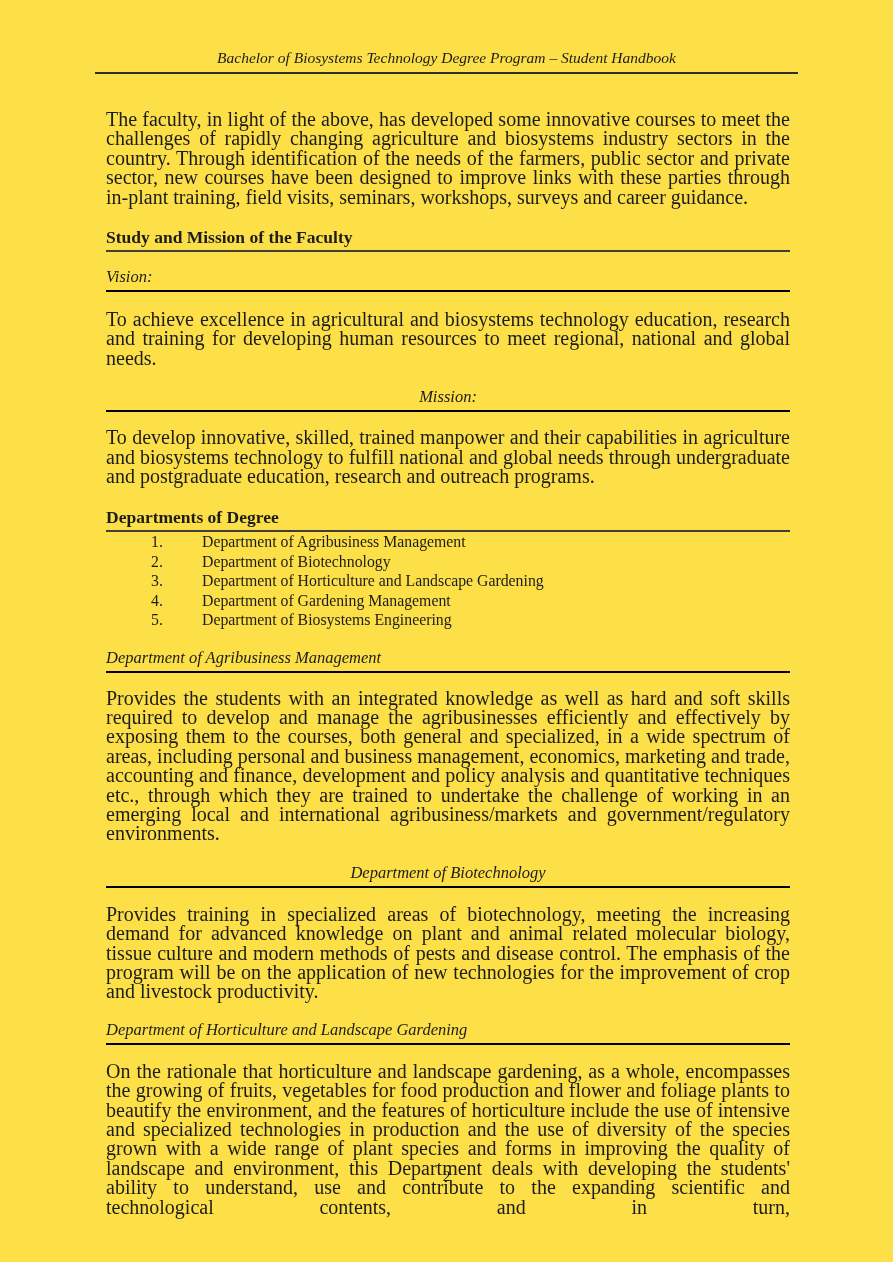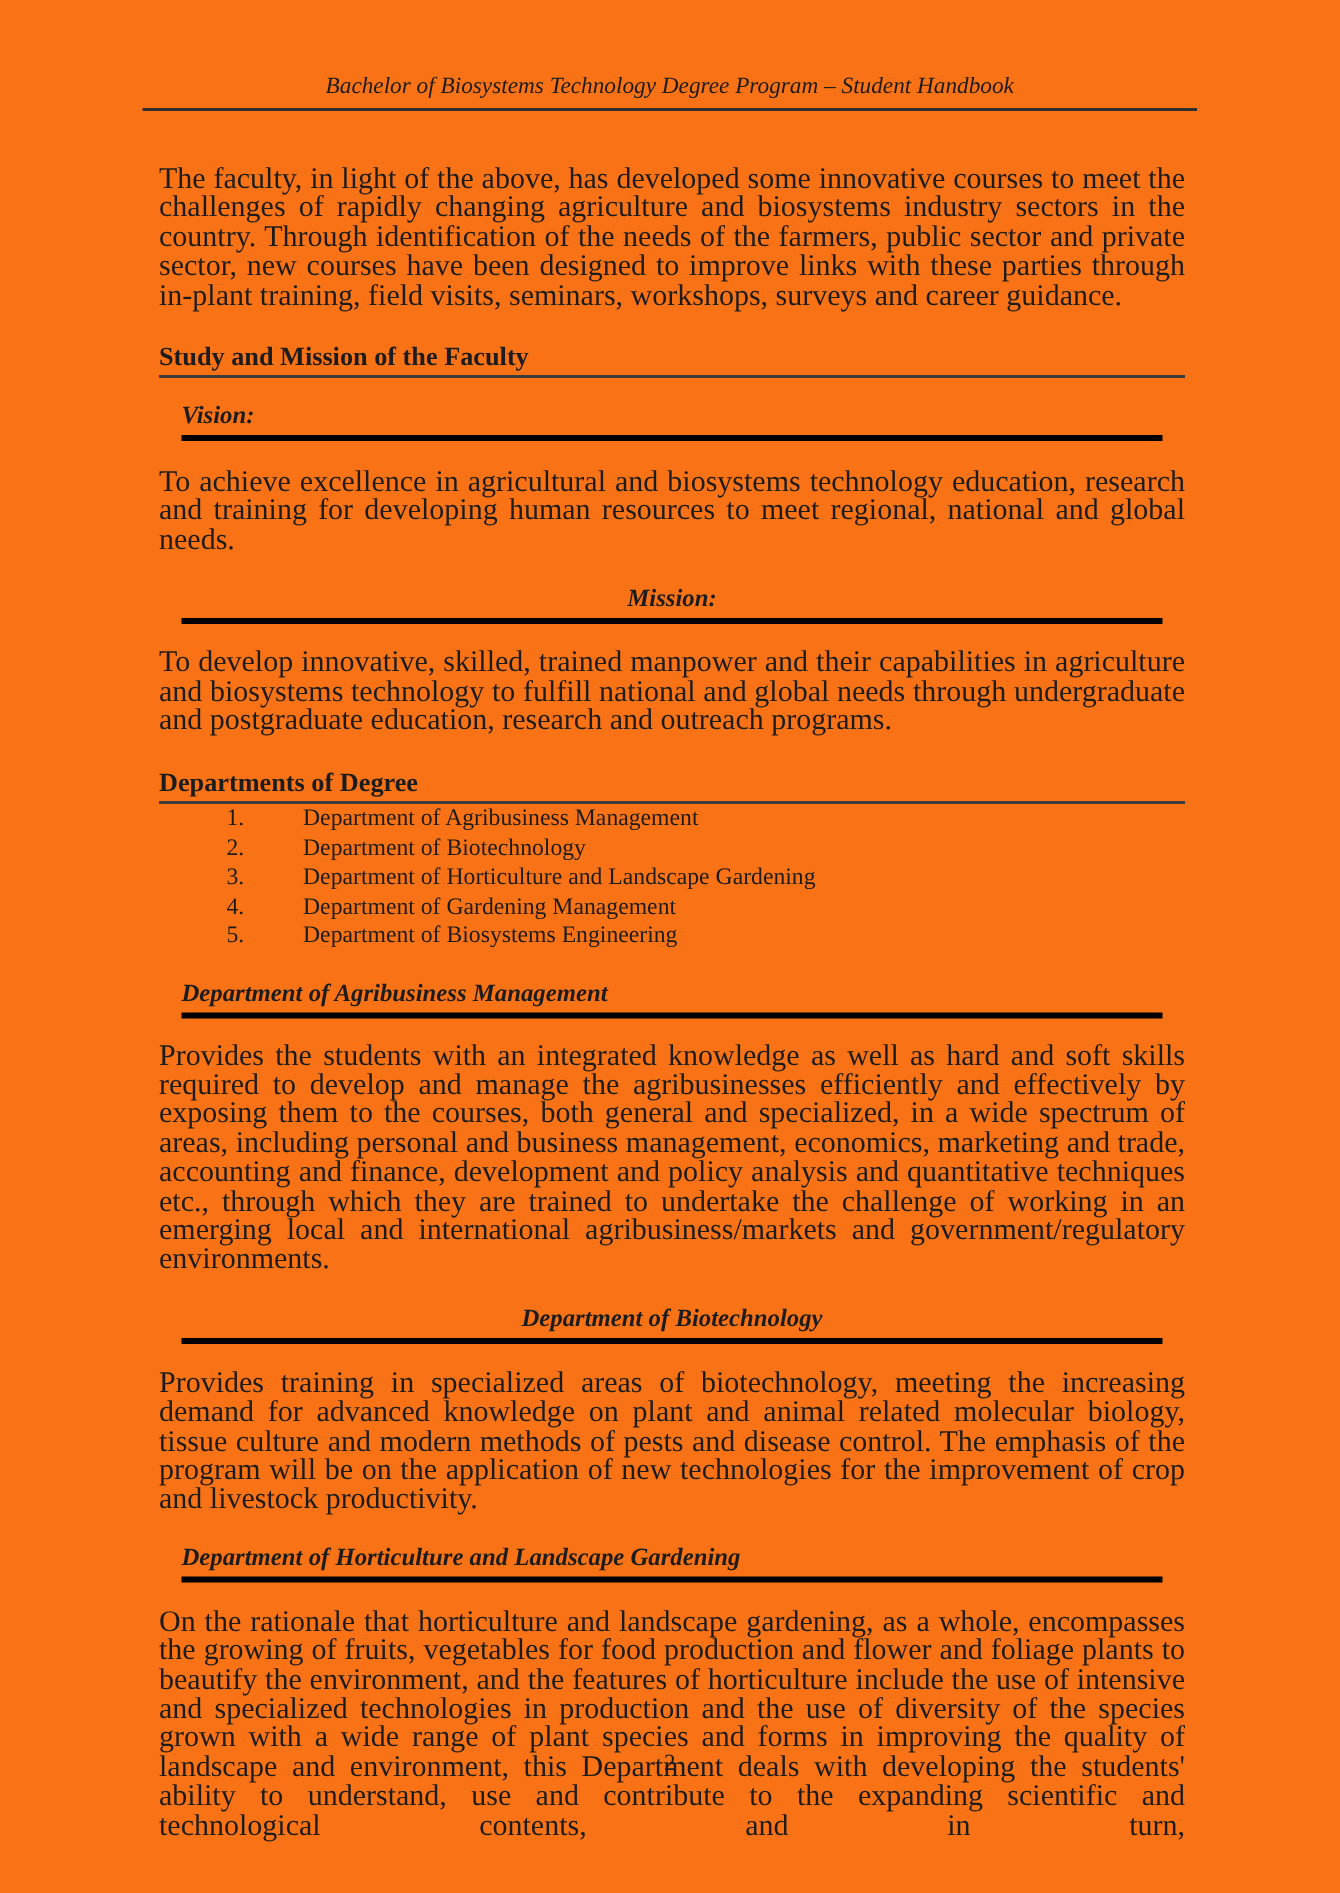--- a/index.html
+++ b/index.html
@@ -1,20 +1,20 @@
 <!DOCTYPE html>
 <html><head>
 <meta charset="utf-8">
 <style>
   html, body { margin: 0; padding: 0; background: #ffffff; }
   .page {
     position: relative;
     width: 893px;
     height: 1262px;
-    background: #f97316;
+    background: #fde047;
     font-family: "Liberation Serif", "DejaVu Serif", serif;
     color: #1c1c1c;
     overflow: hidden;
   }
   .running-header {
     margin: 48px 95px 0 95px;
     text-align: center;
     font-style: italic;
     font-size: 15.5px;
     line-height: 20px;
@@ -33,27 +33,27 @@
   p.cont { text-align-last: justify; }
   h1 {
     margin: 0;
     font-size: 17.5px;
     line-height: 20px;
     font-weight: bold;
     padding-bottom: 3px;
     border-bottom: 2px solid #3d3d3d;
   }
   h2 {
-    margin: 15px;
+    margin: 0;
     font-size: 16.5px;
     line-height: 20px;
-    font-weight: bold;
+    font-weight: normal;
     font-style: italic;
     padding-bottom: 3px;
-    border-bottom: 4px solid #000000;
+    border-bottom: 2px solid #000000;
   }
   ol.dept-list {
     list-style: none;
     margin: 0;
     padding: 0;
     font-size: 15.8px;
     line-height: 19.4px;
   }
   ol.dept-list li { position: relative; padding-left: 96px; }
   ol.dept-list .num { position: absolute; left: 45px; }

